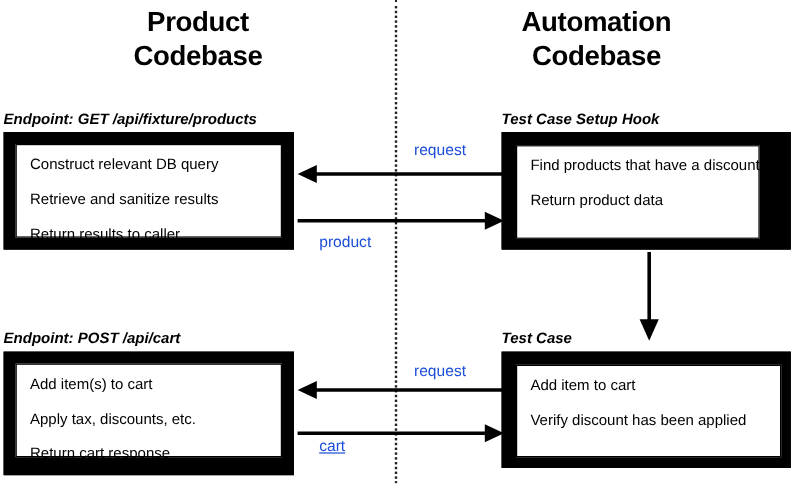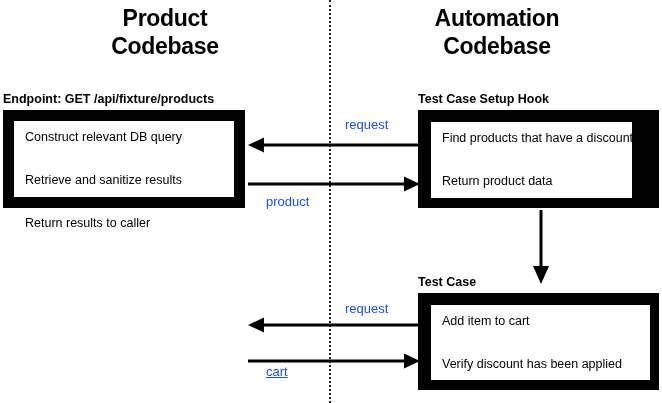--- a/index.html
+++ b/index.html
@@ -36,20 +36,21 @@
   
   .box-group { position: absolute; }
   .box-label {
     position: absolute;
     left: 0px;
     top: 0px;
     font-weight: bold;
     font-size: 12.5px;
     line-height: 15px;
     white-space: nowrap;
+    font-style: italic;
   }
   .outer-box {
     position: absolute;
     left: 0px;
     background: #000000;
     border: 2px solid #000000;
     box-sizing: border-box;
   }
   .inner-box {
     position: absolute;
@@ -57,21 +58,21 @@
     border: 1.5px solid #000000;
     box-sizing: border-box;
     padding: 9px 10px 9px 11px;
   }
   .inner-box .line {
     font-size: 12.5px;
     line-height: 15px;
     white-space: nowrap;
     color: #000000;
   }
-  .inner-box .line + .line { margin-top: 28px; }
+  .inner-box .line + .line { margin-top: 14px; }
 
   
   #divider {
     position: absolute;
     left: 329px;
     top: 0px;
     width: 0px;
     height: 403px;
     border-left: 2px dotted #222222;
   }
@@ -115,20 +116,30 @@
   <div class="box-group" style="left:418px; top:92px; width:241px; height:116px;">
     <div class="box-label">Test Case Setup Hook</div>
     <div class="outer-box" style="top:18px; width:241px; height:98px;">
       <div class="inner-box" style="left:10px; top:9px; width:203px; height:78px;">
         <div class="line">Find products that have a discount</div>
         <div class="line">Return product data</div>
       </div>
     </div>
   </div>
 
+  <div class="box-group" style="left:3px; top:275px; width:242px; height:128px;">
+    <div class="box-label">Endpoint: POST /api/cart</div>
+    <div class="outer-box" style="top:18px; width:242px; height:103px;">
+      <div class="inner-box" style="left:8px; top:8px; width:222px; height:78px;">
+        <div class="line">Add item(s) to cart</div>
+        <div class="line">Apply tax, discounts, etc.</div>
+        <div class="line">Return cart response</div>
+      </div>
+    </div>
+  </div>
 
   <div class="box-group" style="left:418px; top:275px; width:278px; height:115px;padding-left:21px;">
     <div class="box-label">Test Case</div>
     <div class="outer-box" style="top:18px; width:241px; height:97px;">
       <div class="inner-box" style="left:10px; top:9px; width:221px; height:77px;">
         <div class="line">Add item to cart</div>
         <div class="line">Verify discount has been applied</div>
       </div>
     </div>
   </div>

